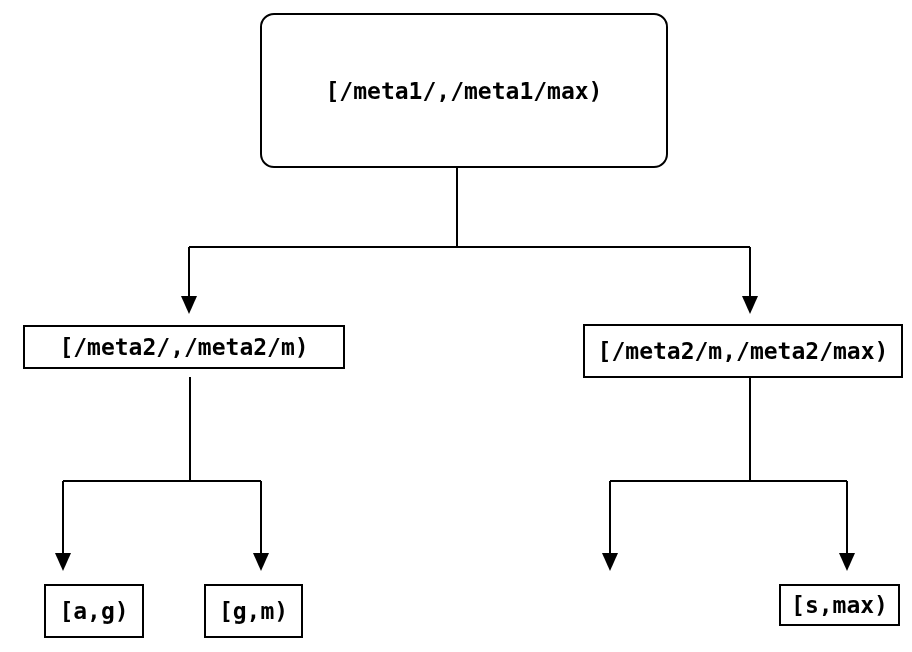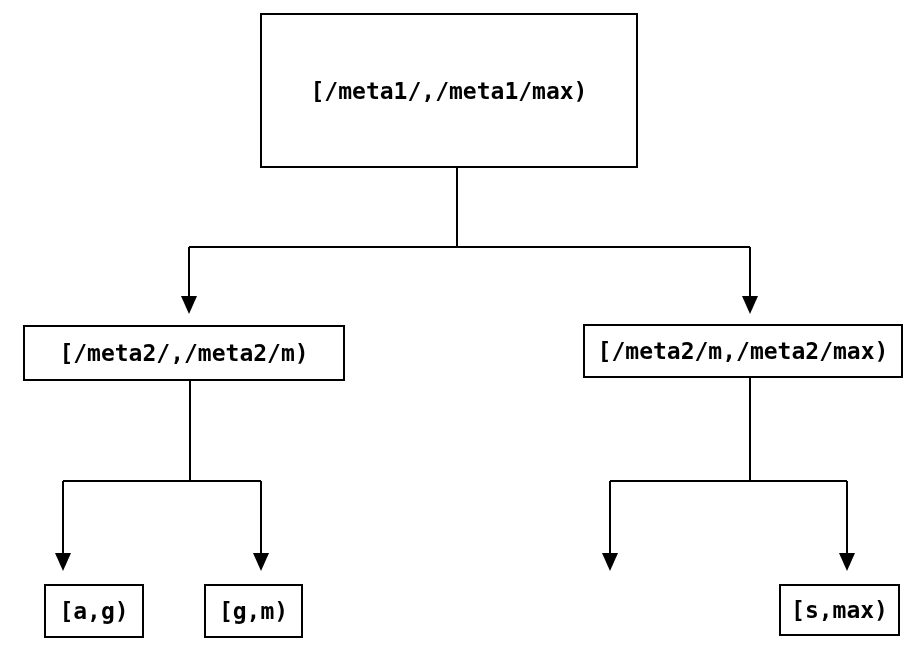--- a/index.html
+++ b/index.html
@@ -39,27 +39,27 @@
     border: 2px solid #000000;
     background: #ffffff;
     color: #000000;
     display: flex;
     align-items: center;
     justify-content: center;
     font-weight: bold;
     font-size: 23px;
     white-space: nowrap;
   }
-  .node-root       { left: 260px; top: 13px;  width: 378px; height: 155px; }
-  .node-meta2-low  { left: 23px;  top: 325px; width: 322px; height: 56px;  }
+  .node-root       { left: 260px; top: 13px;  width: 408px; height: 155px; border-radius: 14px; }
+  .node-meta2-low  { left: 23px;  top: 325px; width: 322px; height: 44px;  }
   .node-meta2-high { left: 583px; top: 324px; width: 320px; height: 54px; align-items: center;  }
   .node-leaf-a-g   { left: 8px;   top: 584px; width: 100px; height: 54px; margin-left: 36px;  }
   .node-leaf-g-m   { left: 204px; top: 584px; width: 99px;  height: 54px;  }
   .node-leaf-m-s   { left: 554px; top: 584px; width: 99px;  height: 54px;  }
-  .node-leaf-s-max { left: 779px; top: 584px; width: 121px; height: 52px;  }
+  .node-leaf-s-max { left: 779px; top: 584px; width: 121px; height: 42px;  }
 </style>
 </head>
 <body>
 
 <div class="canvas">
 
   <svg class="edges" viewBox="0 0 912 652" aria-hidden="true">
 
     <g>
       <path d="M457,168 L457,247 M189,247 L750,247 M189,247 L189,296 M750,247 L750,296"></path>

